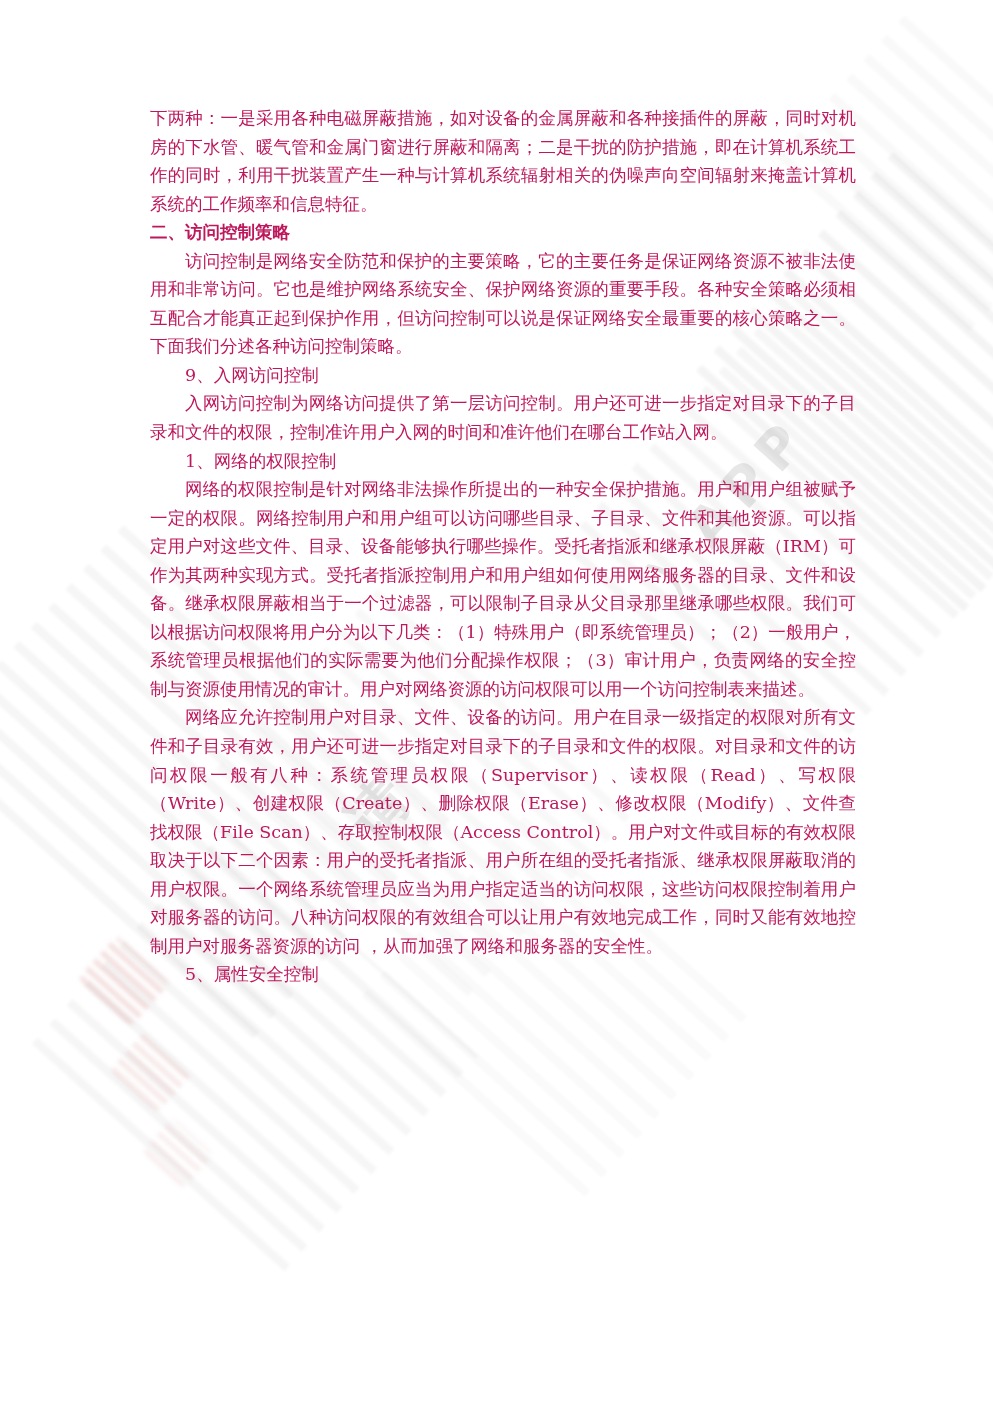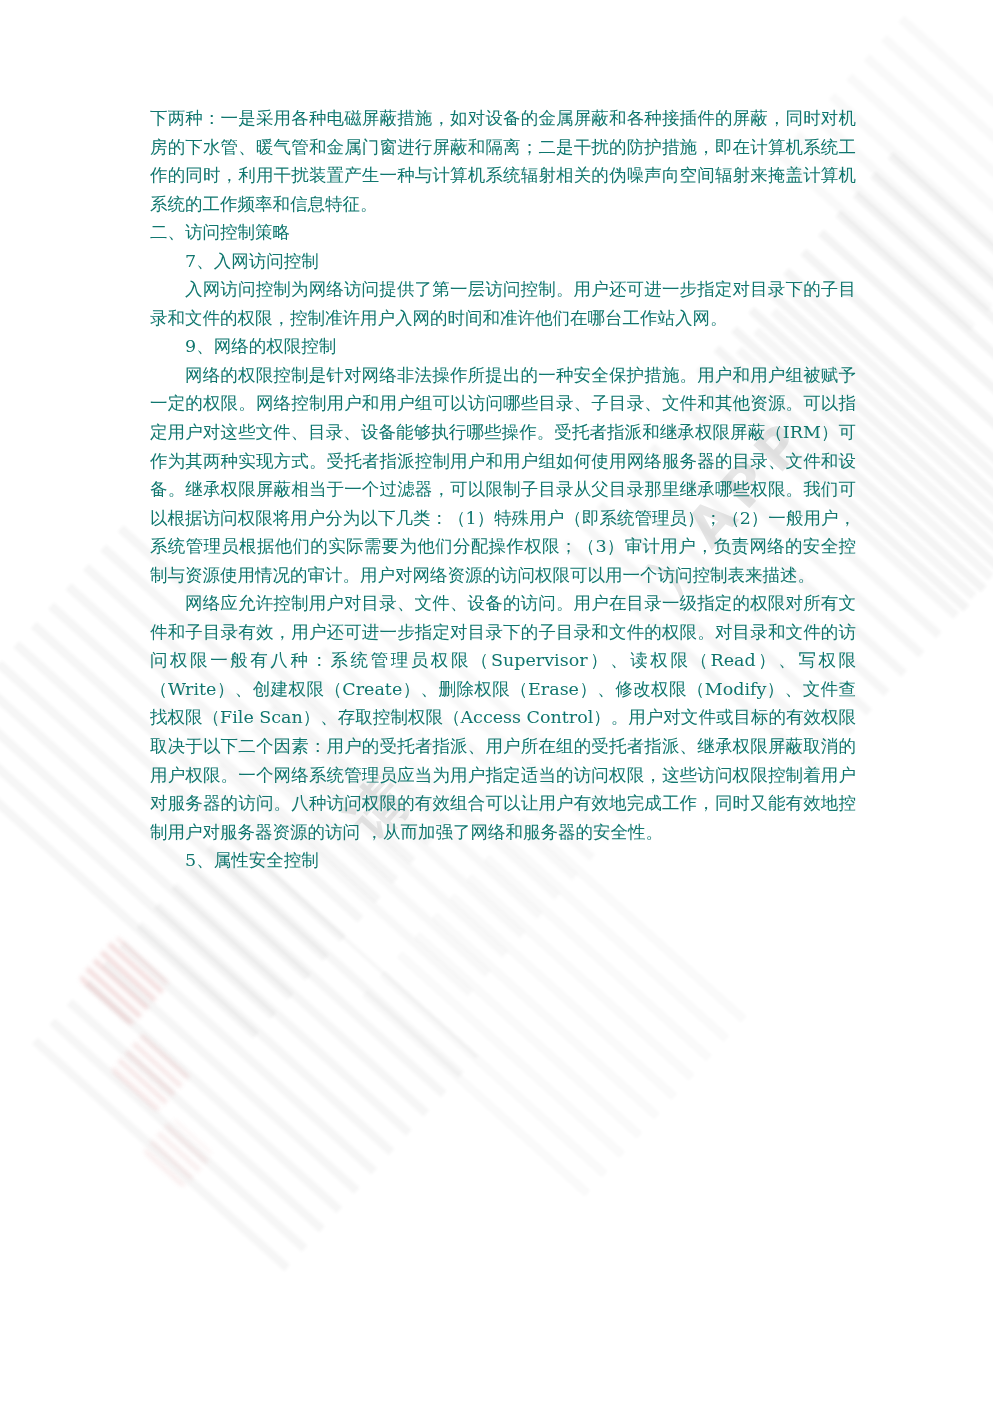--- a/index.html
+++ b/index.html
@@ -59,26 +59,26 @@
   .wm-r2 { left: 125px; top: 1040px; width: 52px; height: 64px; opacity: 0.7; }
   .wm-r3 { left: 155px; top: 1125px; width: 46px; height: 56px; opacity: 0.5; }
   
   .content {
     position: absolute;
     left: 150px;
     top: 104px;
     width: 706px;
     font-size: 17.5px;
     line-height: 28.55px;
-    color: #0f766e;
+    color: #be185d;
     text-align: justify;
     text-justify: inter-ideograph;
   }
   .block { margin: 0; }
-  .block.heading { font-weight: normal; }
+  .block.heading { font-weight: bold; }
   .block.subheading { text-indent: 2em; }
   .block.para.indent { text-indent: 2em; }
 </style>
 </head>
 <body>
 
 <div class="page">
 
   <div>
     <div class="wm-streak wm-s1"></div>
@@ -91,21 +91,22 @@
     <div class="wm-text wm-app">）APP</div>
     <div class="wm-text wm-qing">请</div>
     <div class="wm-red wm-r1"></div>
     <div class="wm-red wm-r2"></div>
     <div class="wm-red wm-r3"></div>
   </div>
 
   <main class="content" id="content">
       <div class="block para">下两种：一是采用各种电磁屏蔽措施，如对设备的金属屏蔽和各种接插件的屏蔽，同时对机房的下水管、暖气管和金属门窗进行屏蔽和隔离；二是干扰的防护措施，即在计算机系统工作的同时，利用干扰装置产生一种与计算机系统辐射相关的伪噪声向空间辐射来掩盖计算机系统的工作频率和信息特征。</div>
       <div class="block heading">二、访问控制策略</div>
-      <div class="block subheading indent">7、入网访问控制</div>
+      <div class="block para indent">访问控制是网络安全防范和保护的主要策略，它的主要任务是保证网络资源不被非法使用和非常访问。它也是维护网络系统安全、保护网络资源的重要手段。各种安全策略必须相互配合才能真正起到保护作用，但访问控制可以说是保证网络安全最重要的核心策略之一。下面我们分述各种访问控制策略。</div>
+      <div class="block subheading indent">9、入网访问控制</div>
       <div class="block para indent">入网访问控制为网络访问提供了第一层访问控制。用户还可进一步指定对目录下的子目录和文件的权限，控制准许用户入网的时间和准许他们在哪台工作站入网。</div>
-      <div class="block subheading indent">9、网络的权限控制</div>
+      <div class="block subheading indent">1、网络的权限控制</div>
       <div class="block para indent">网络的权限控制是针对网络非法操作所提出的一种安全保护措施。用户和用户组被赋予一定的权限。网络控制用户和用户组可以访问哪些目录、子目录、文件和其他资源。可以指定用户对这些文件、目录、设备能够执行哪些操作。受托者指派和继承权限屏蔽（IRM）可作为其两种实现方式。受托者指派控制用户和用户组如何使用网络服务器的目录、文件和设备。继承权限屏蔽相当于一个过滤器，可以限制子目录从父目录那里继承哪些权限。我们可以根据访问权限将用户分为以下几类：（1）特殊用户（即系统管理员）；（2）一般用户，系统管理员根据他们的实际需要为他们分配操作权限；（3）审计用户，负责网络的安全控制与资源使用情况的审计。用户对网络资源的访问权限可以用一个访问控制表来描述。</div>
       <div class="block para indent">网络应允许控制用户对目录、文件、设备的访问。用户在目录一级指定的权限对所有文件和子目录有效，用户还可进一步指定对目录下的子目录和文件的权限。对目录和文件的访问权限一般有八种：系统管理员权限（Supervisor）、读权限（Read）、写权限（Write）、创建权限（Create）、删除权限（Erase）、修改权限（Modify）、文件查找权限（File Scan）、存取控制权限（Access Control）。用户对文件或目标的有效权限取决于以下二个因素：用户的受托者指派、用户所在组的受托者指派、继承权限屏蔽取消的用户权限。一个网络系统管理员应当为用户指定适当的访问权限，这些访问权限控制着用户对服务器的访问。八种访问权限的有效组合可以让用户有效地完成工作，同时又能有效地控制用户对服务器资源的访问 ，从而加强了网络和服务器的安全性。</div>
       <div class="block subheading indent">5、属性安全控制</div>
     </main>
 
 </div>
 
 </body></html>

